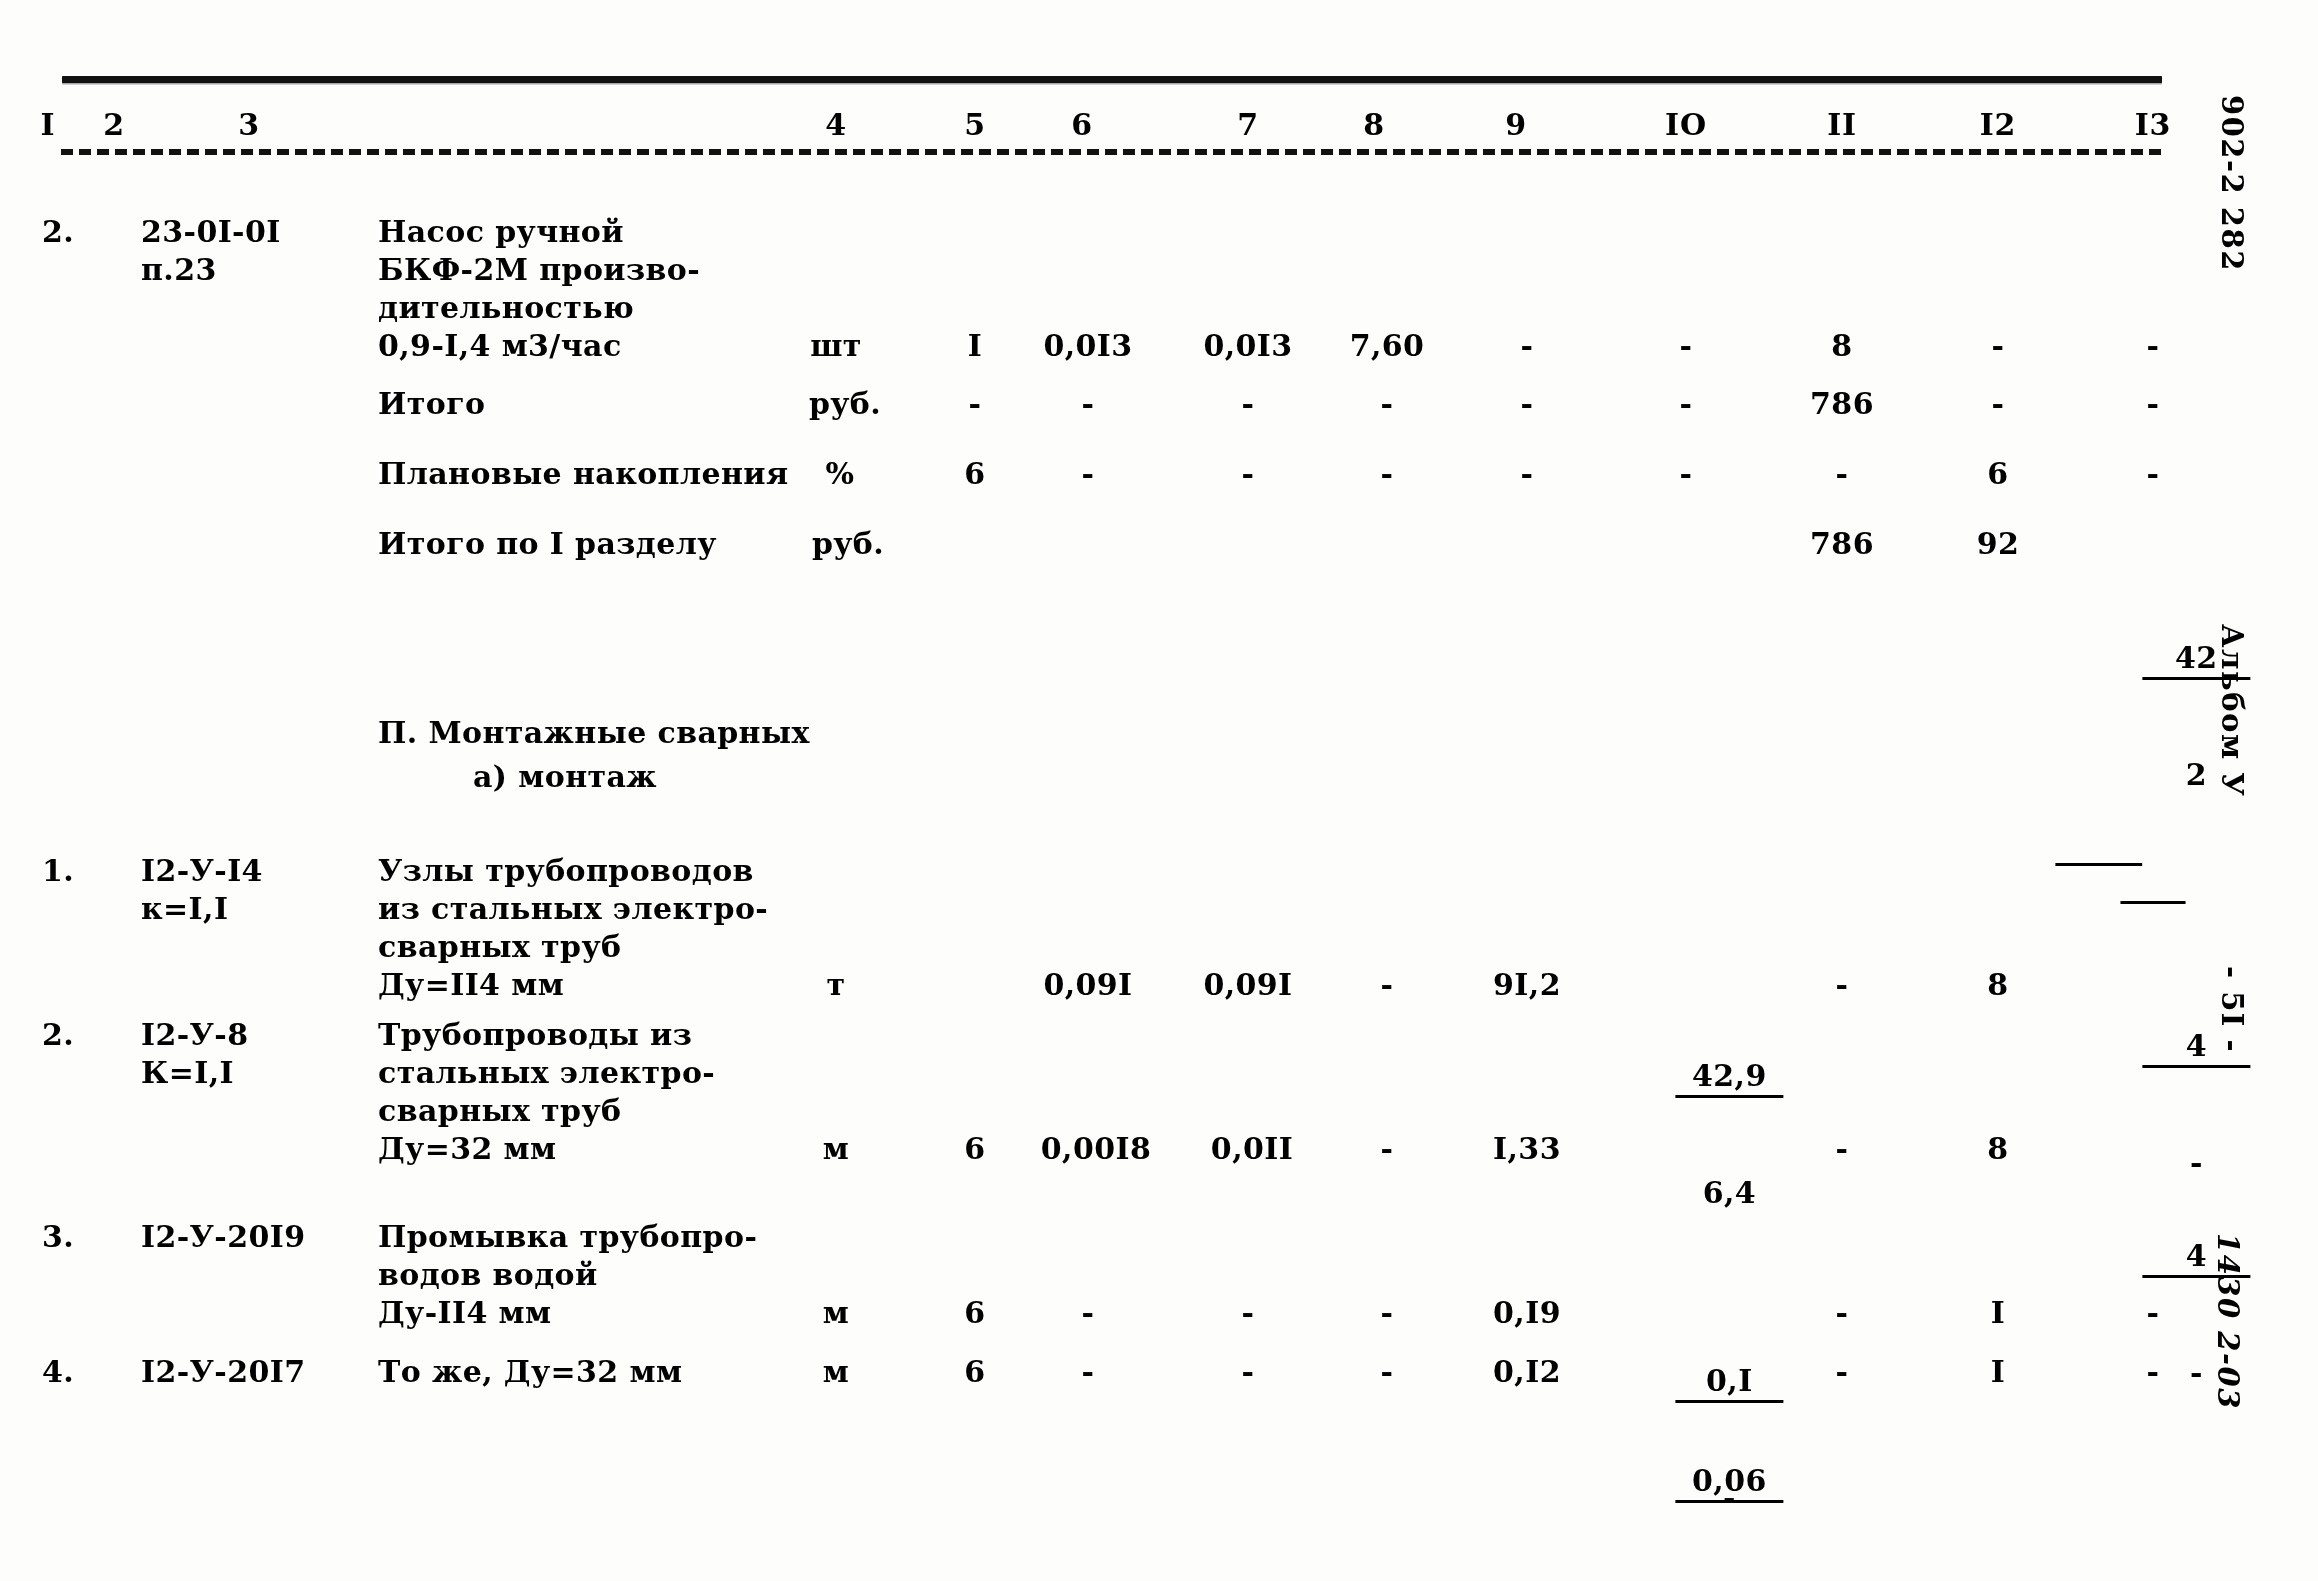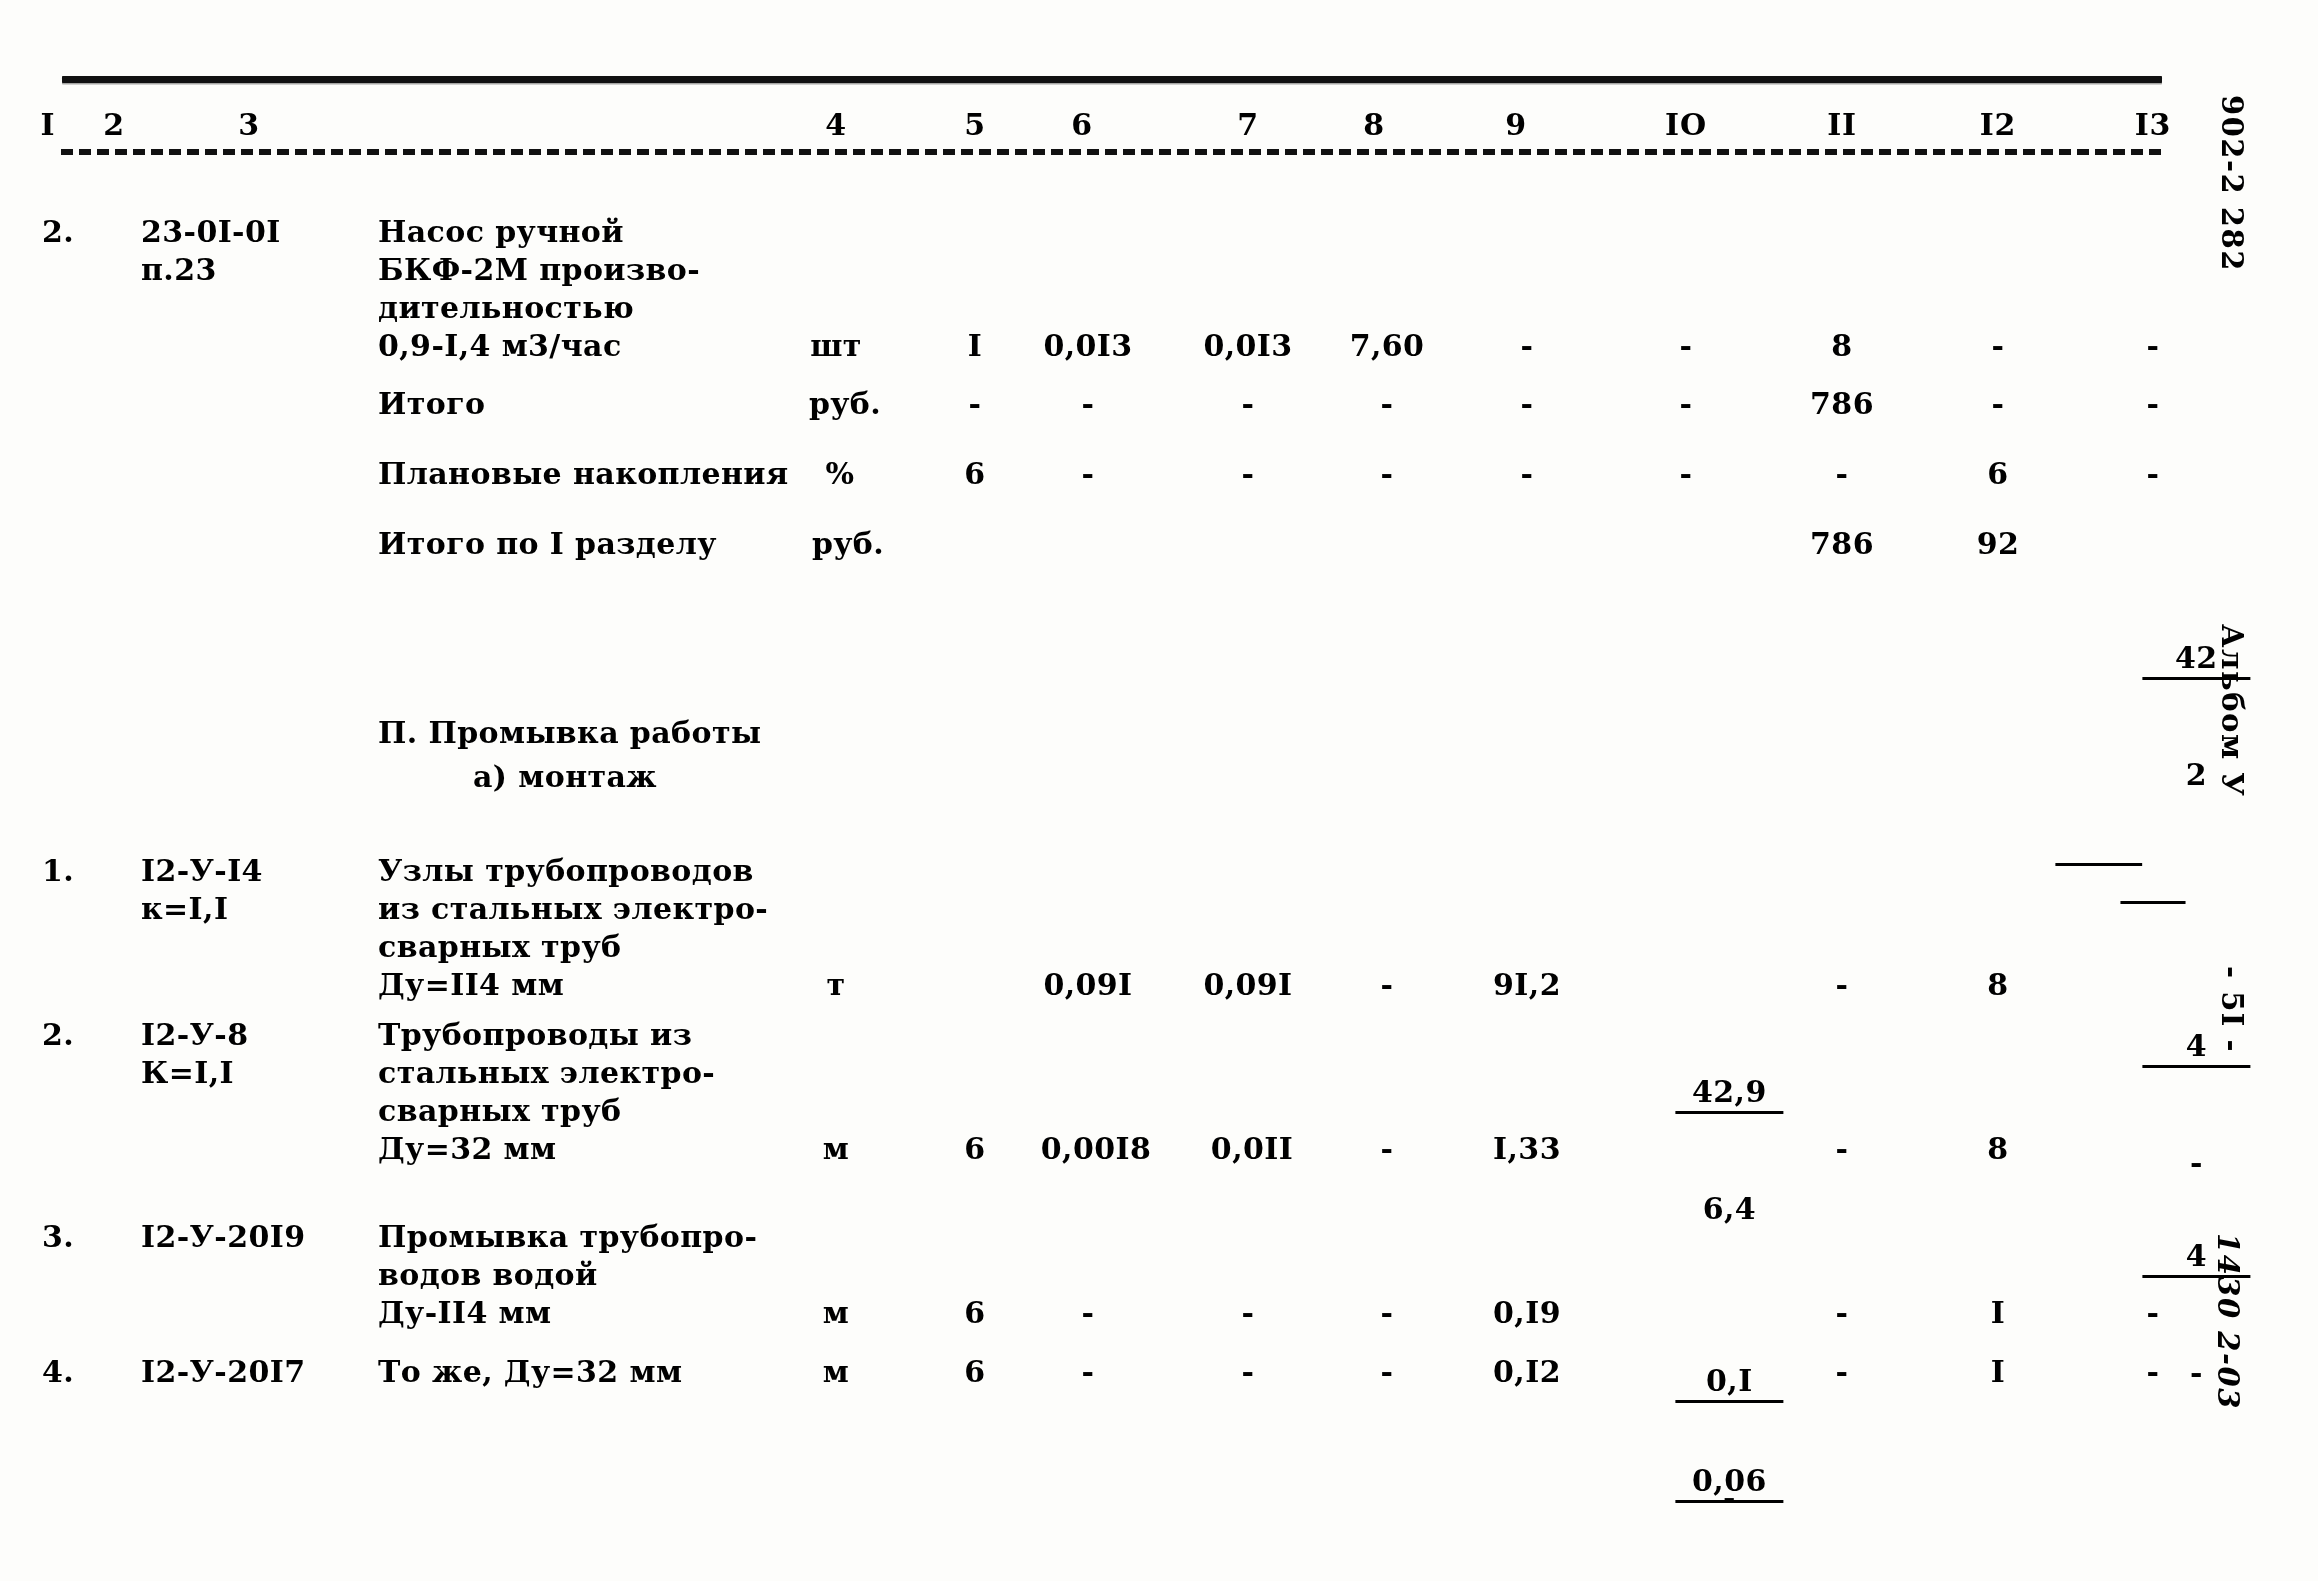--- a/index.html
+++ b/index.html
@@ -150,39 +150,39 @@
       <div class="cell c-center" style="left:1998px;top:0;">92</div>
       <div class="cell c-center" style="left:2153px;top:0;text-decoration:underline;">
         <span class="frac">
           <span class="num">42</span>
           <span class="den">2</span>
         </span>
       </div>
     </div>
 
     <div class="row" style="height:175px;">
-      <div class="section-head" style="left:378px;top:34px;">П. Промывка работы</div>
+      <div class="section-head" style="left:378px;top:34px;">П. Монтажные сварных</div>
       <div class="section-head" style="left:473px;top:78px;">а) монтаж</div>
     </div>
 
     <div class="row" style="height:164px;">
       <div class="cell c-left" style="left:42px;top:0;">1.</div>
       <div class="cell c-left desc" style="left:141px;top:0;">I2-У-I4
 к=I,I</div>
       <div class="cell c-left desc" style="left:378px;top:0;">Узлы трубопроводов
 из стальных электро-
 сварных труб
 Ду=II4 мм</div>
       <div class="cell c-center" style="left:836px;top:114px;">т</div>
       <div class="cell c-center" style="left:975px;top:114px;"></div>
       <div class="cell c-center" style="left:1088px;top:114px;">0,09I</div>
       <div class="cell c-center" style="left:1248px;top:114px;">0,09I</div>
       <div class="cell c-center" style="left:1387px;top:114px;">-</div>
       <div class="cell c-center" style="left:1527px;top:114px;">9I,2</div>
-      <div class="cell c-center" style="left:1686px;top:107px;">
+      <div class="cell c-center" style="left:1686px;top:91px;">
         <span class="frac">
           <span class="num">42,9</span>
           <span class="den">6,4</span>
         </span>
       </div>
       <div class="cell c-center" style="left:1842px;top:114px;">-</div>
       <div class="cell c-center" style="left:1998px;top:114px;">8</div>
       <div class="cell c-center" style="left:2153px;top:61px;">
         <span class="frac">
           <span class="num">4</span>

